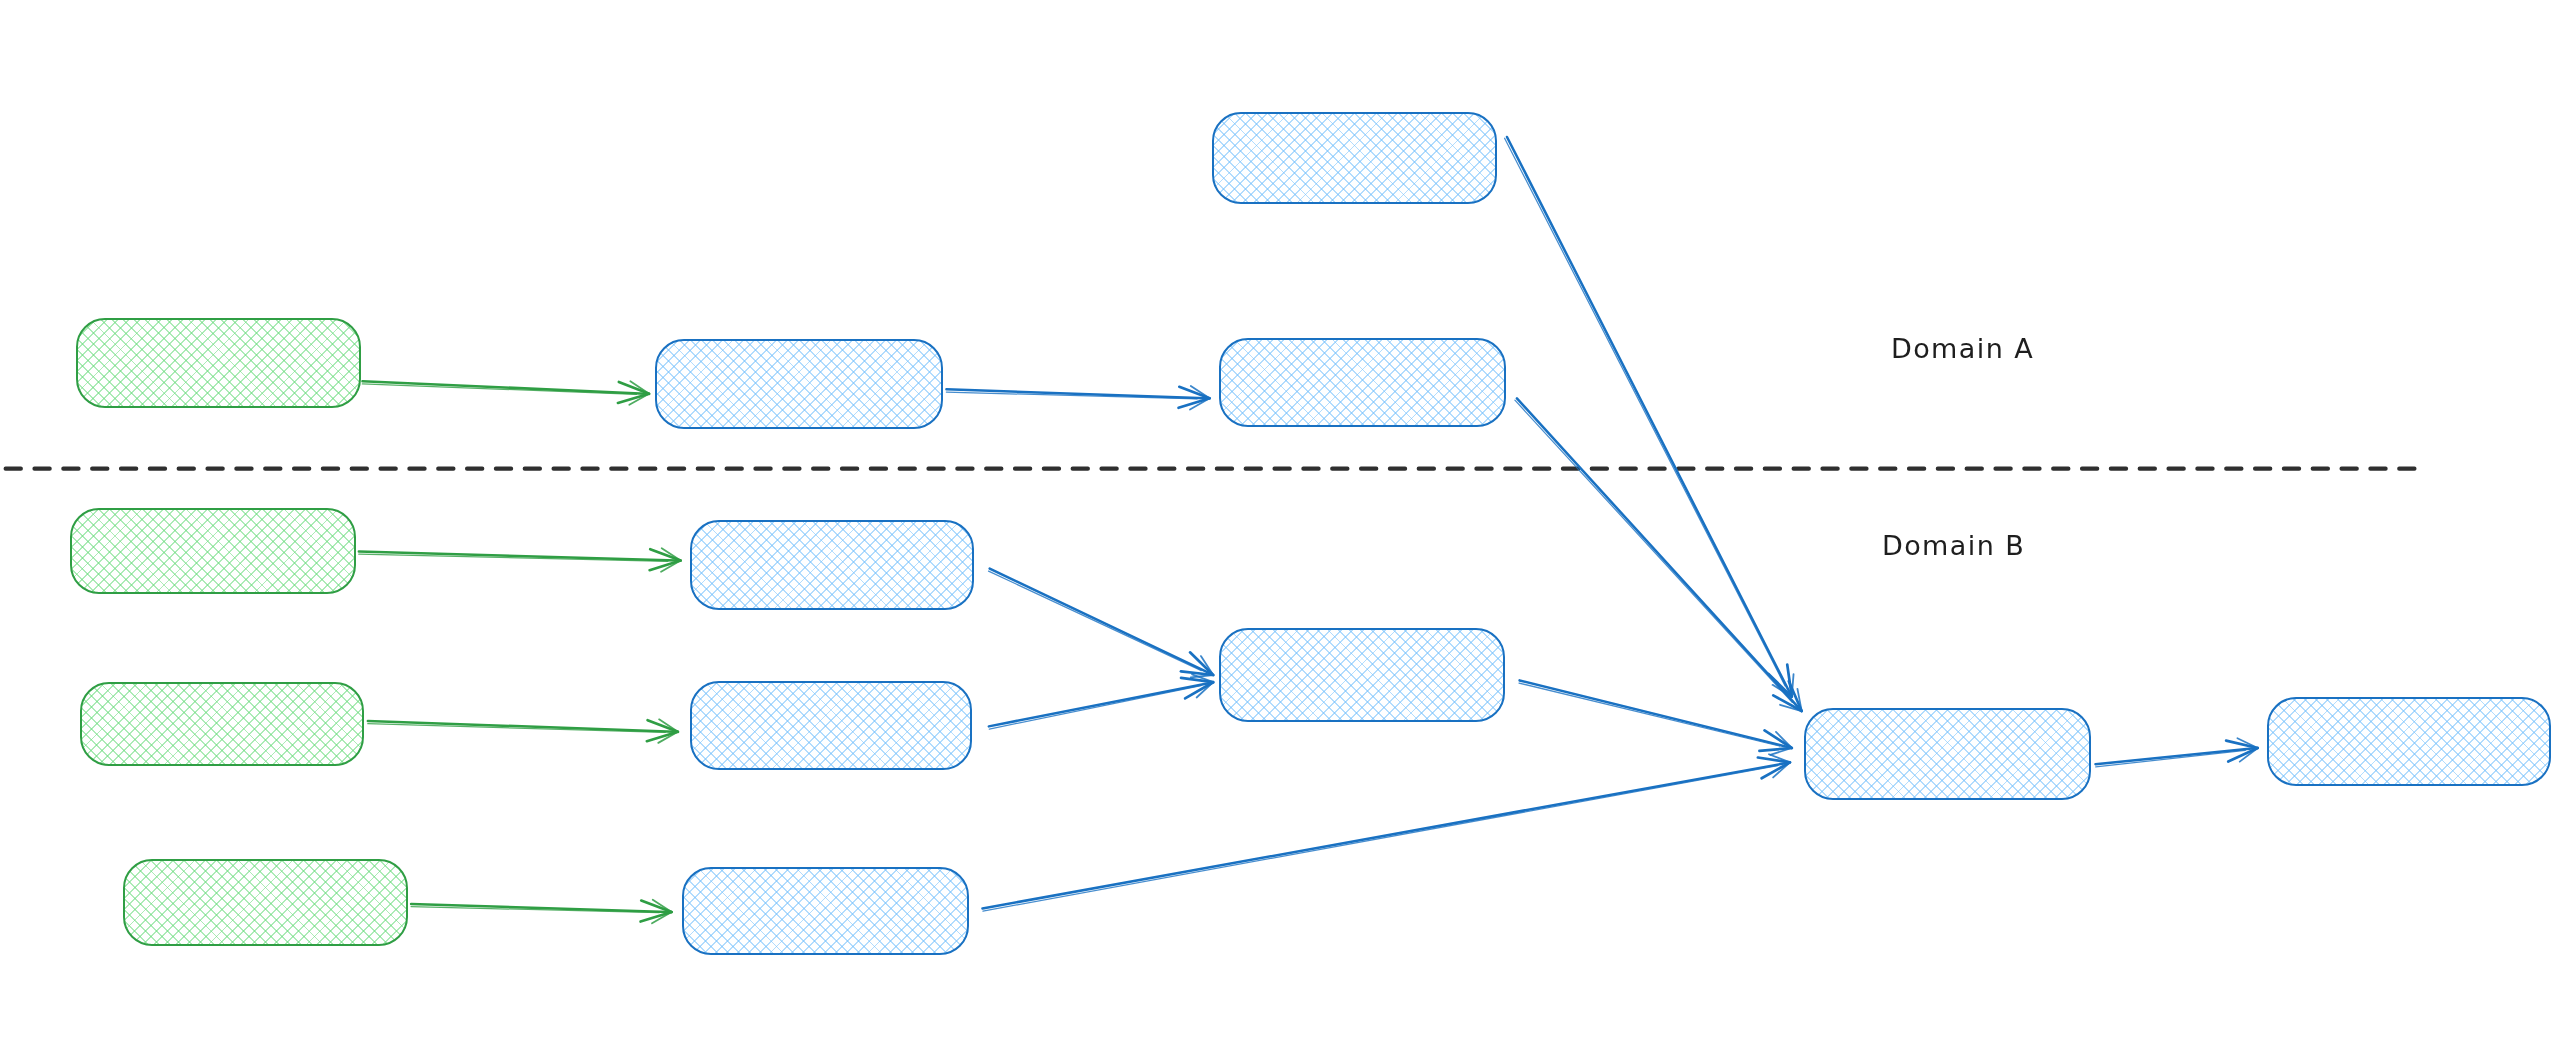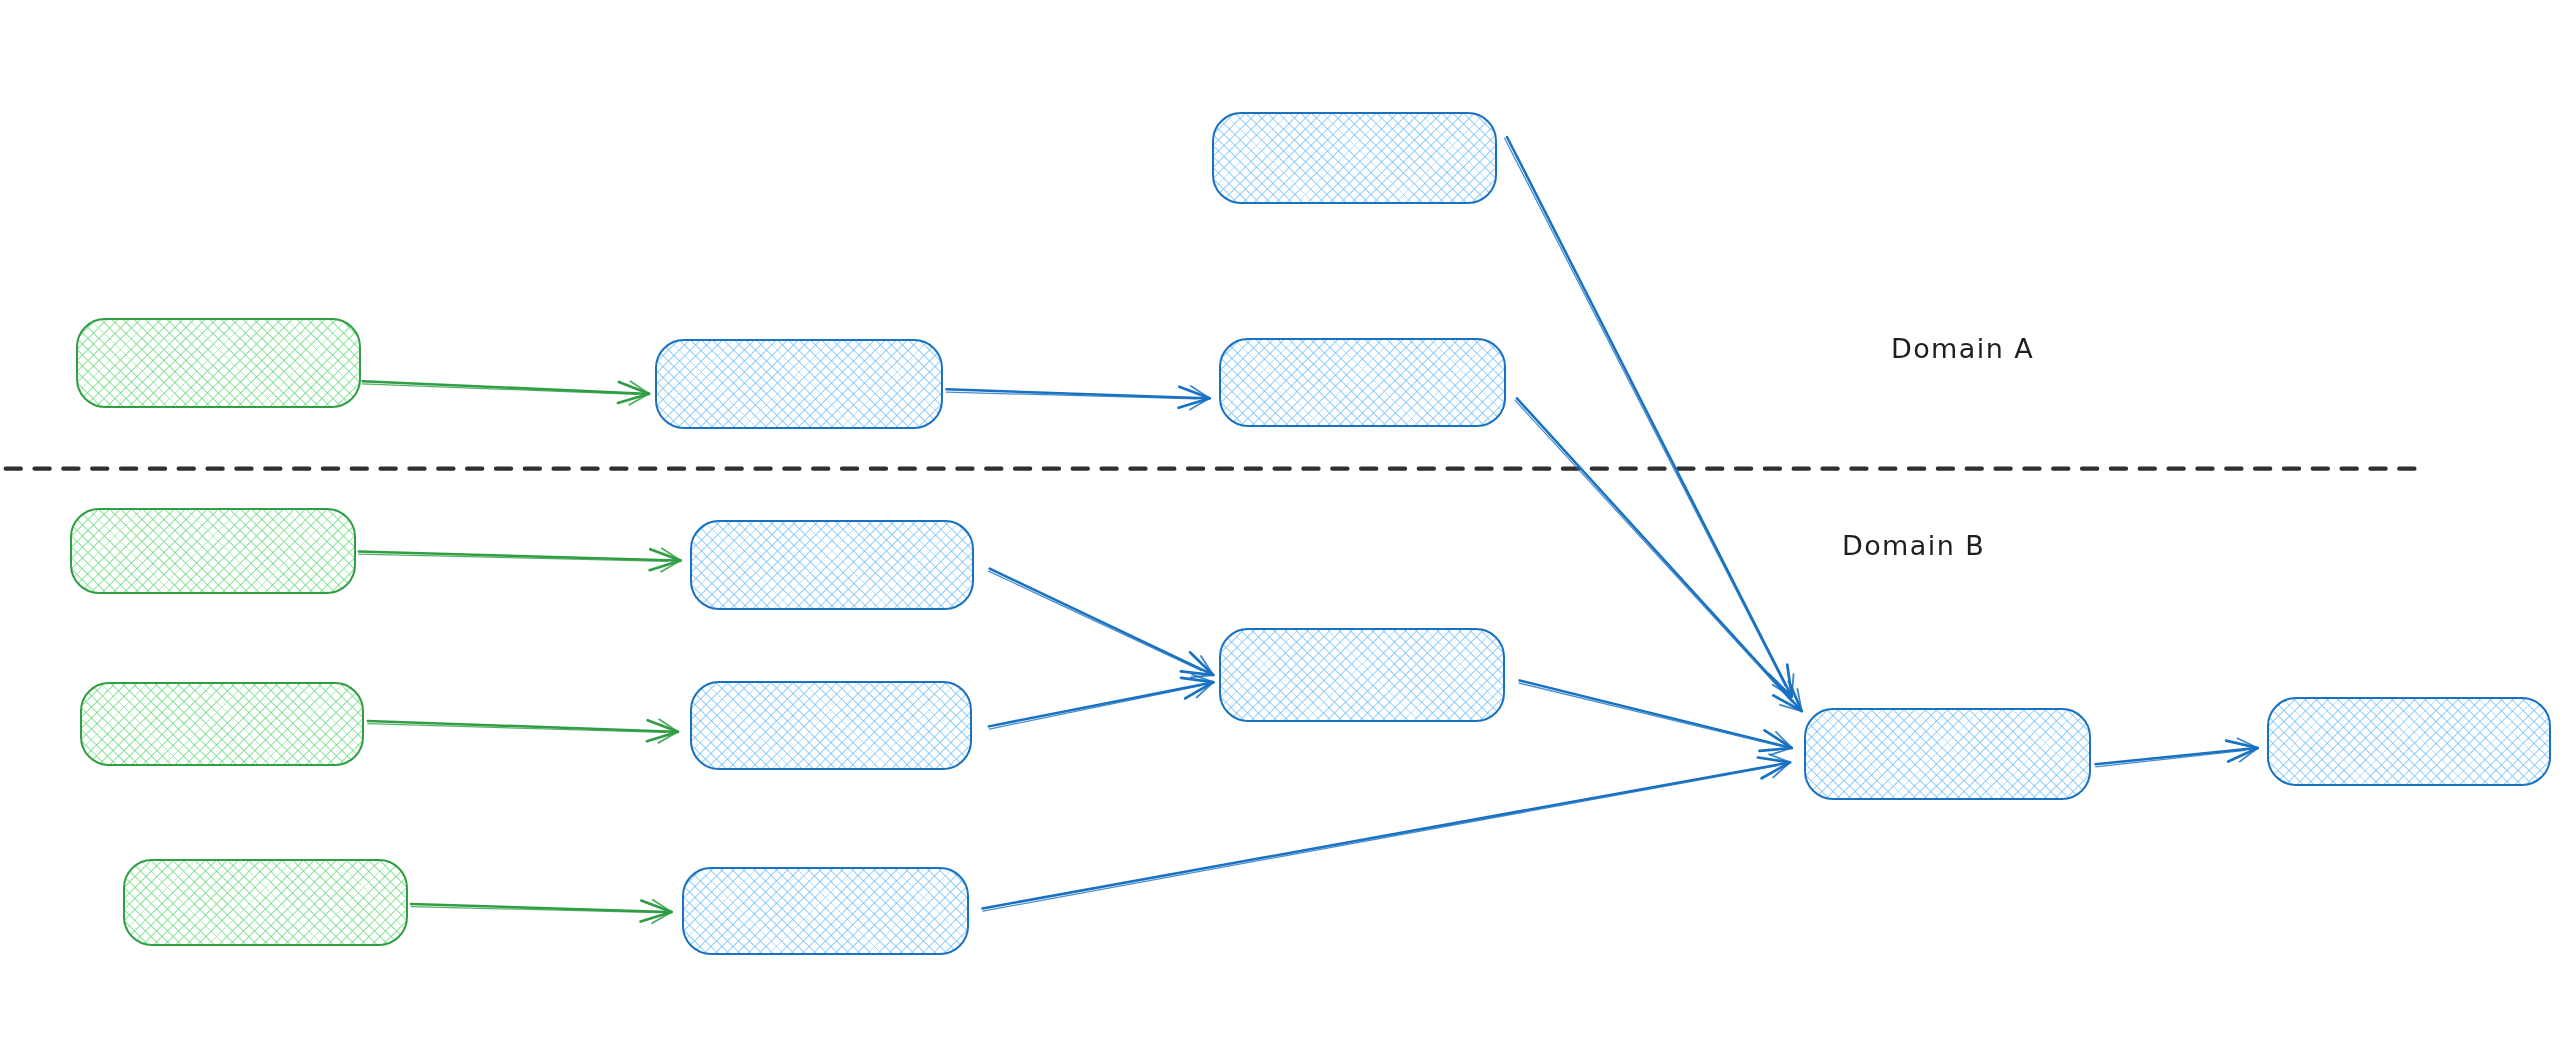--- a/index.html
+++ b/index.html
@@ -51,21 +51,21 @@
   }
   .domain-label {
     position: absolute;
     font-size: 27px;
     font-weight: 500;
     letter-spacing: 1.4px;
     color: var(--label-color, #1e1e1e);
     white-space: nowrap;
   }
   #label-domain-a { left: 1891px; top: 333px; }
-  #label-domain-b { left: 1842px; top: 530px; text-align: right; }
+  #label-domain-b { left: 1882px; top: 530px; text-align: right; }
 </style>
 </head>
 <body>
 
 <div class="canvas">
   <svg id="edge-layer" xmlns="http://www.w3.org/2000/svg" width="2576" height="1049" viewBox="0 0 2858 1164">
       <g>
         <line x1="6" y1="520" x2="2682" y2="520" stroke="#2f2f2f" stroke-width="4.5" stroke-linecap="round" stroke-opacity="1" stroke-dasharray="17 15"></line>
       </g>
       <g>

